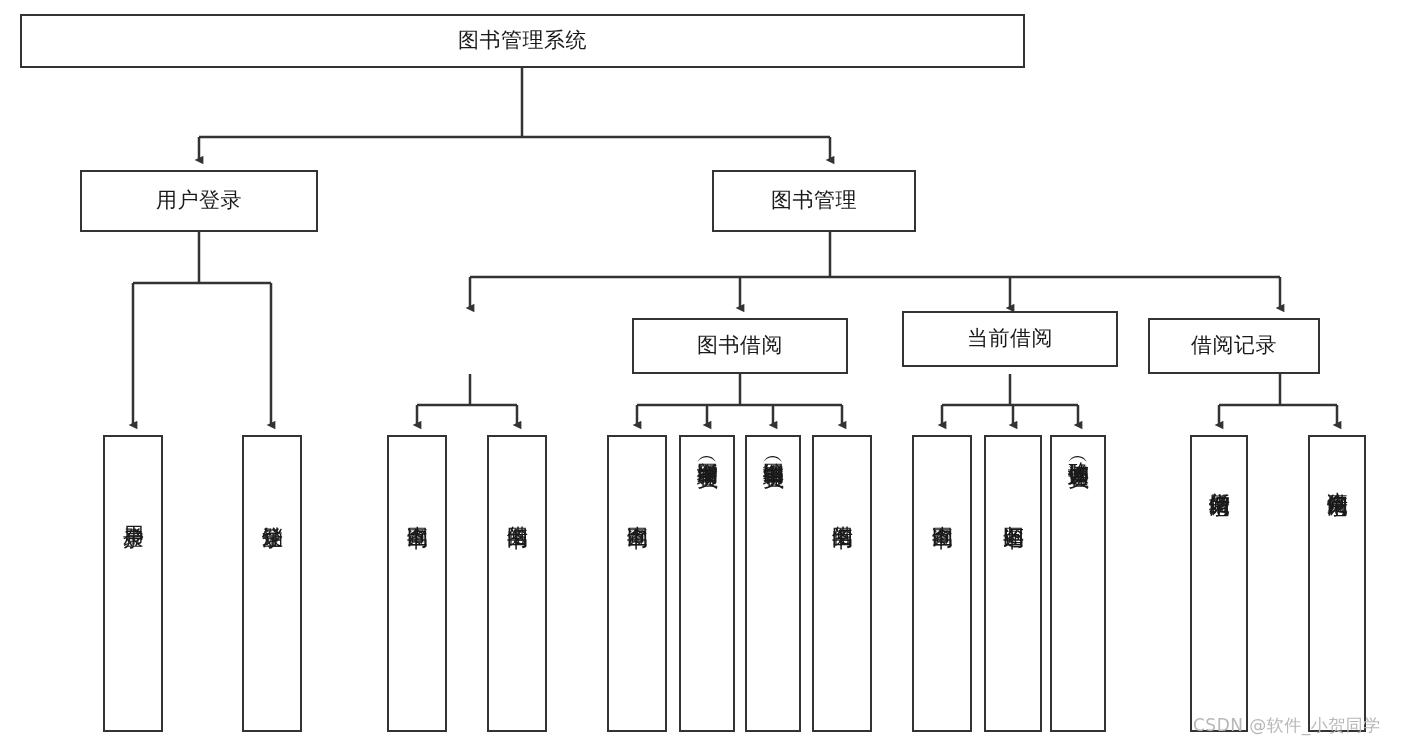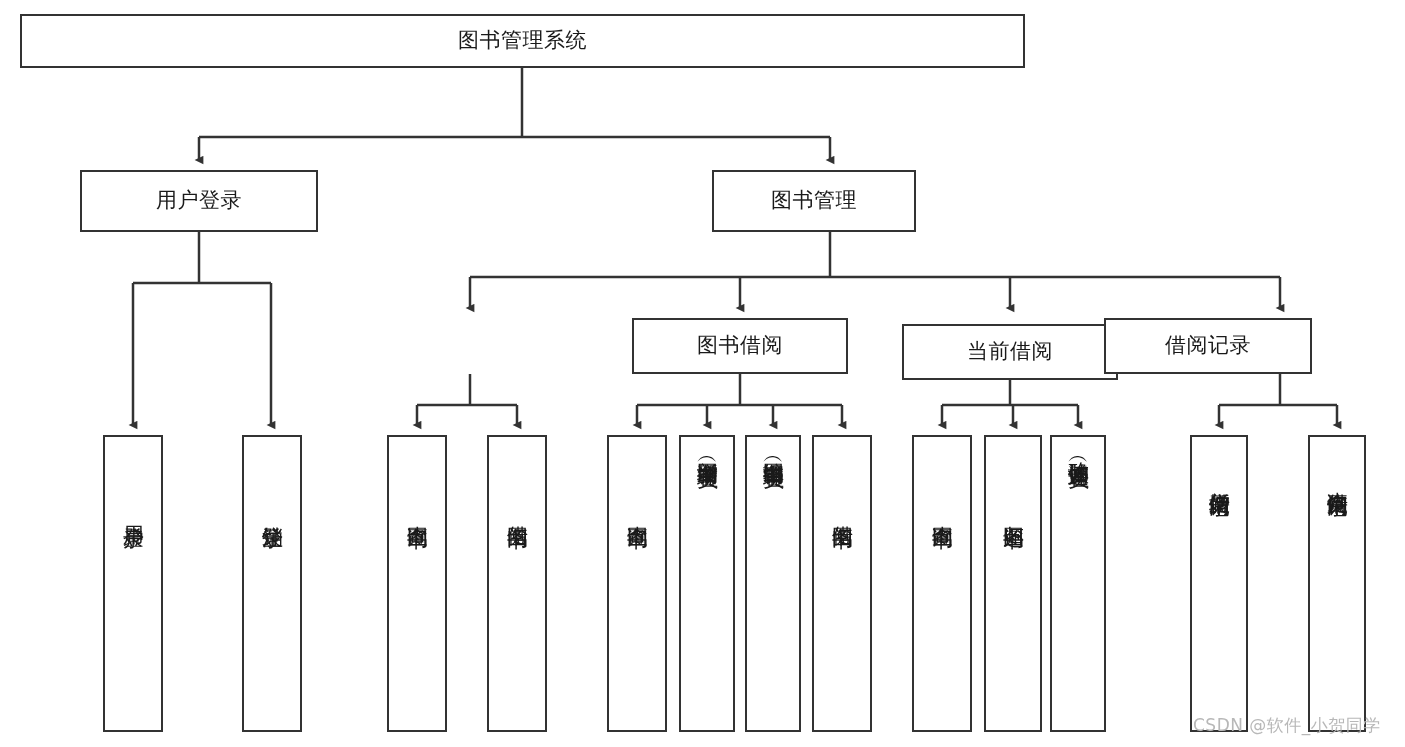--- a/index.html
+++ b/index.html
@@ -131,24 +131,24 @@
   <div class="node h" style="left:80px; top:170px; width:238px; height:62px;">
     <span class="label">用户登录</span>
   </div>
   <div class="node h" style="left:712px; top:170px; width:204px; height:62px;">
     <span class="label">图书管理</span>
   </div>
 
   <div class="node h" style="left:632px; top:318px; width:216px; height:56px;">
     <span class="label">图书借阅</span>
   </div>
-  <div class="node h" style="left:902px; top:324px; width:216px; height:56px;">
+  <div class="node h" style="left:902px; top:311px; width:216px; height:56px;">
     <span class="label">当前借阅</span>
   </div>
-  <div class="node h" style="left:1104px; top:318px; width:208px; height:56px;">
+  <div class="node h" style="left:1148px; top:318px; width:172px; height:56px;">
     <span class="label">借阅记录</span>
   </div>
 
   <div class="node v" style="left:103px; top:435px; width:60px; height:297px; padding-top:72px;">
     <span class="label">用户登录</span>
   </div>
   <div class="node v" style="left:242px; top:435px; width:60px; height:297px; padding-top:72px;">
     <span class="label">注销登录</span>
   </div>
 

